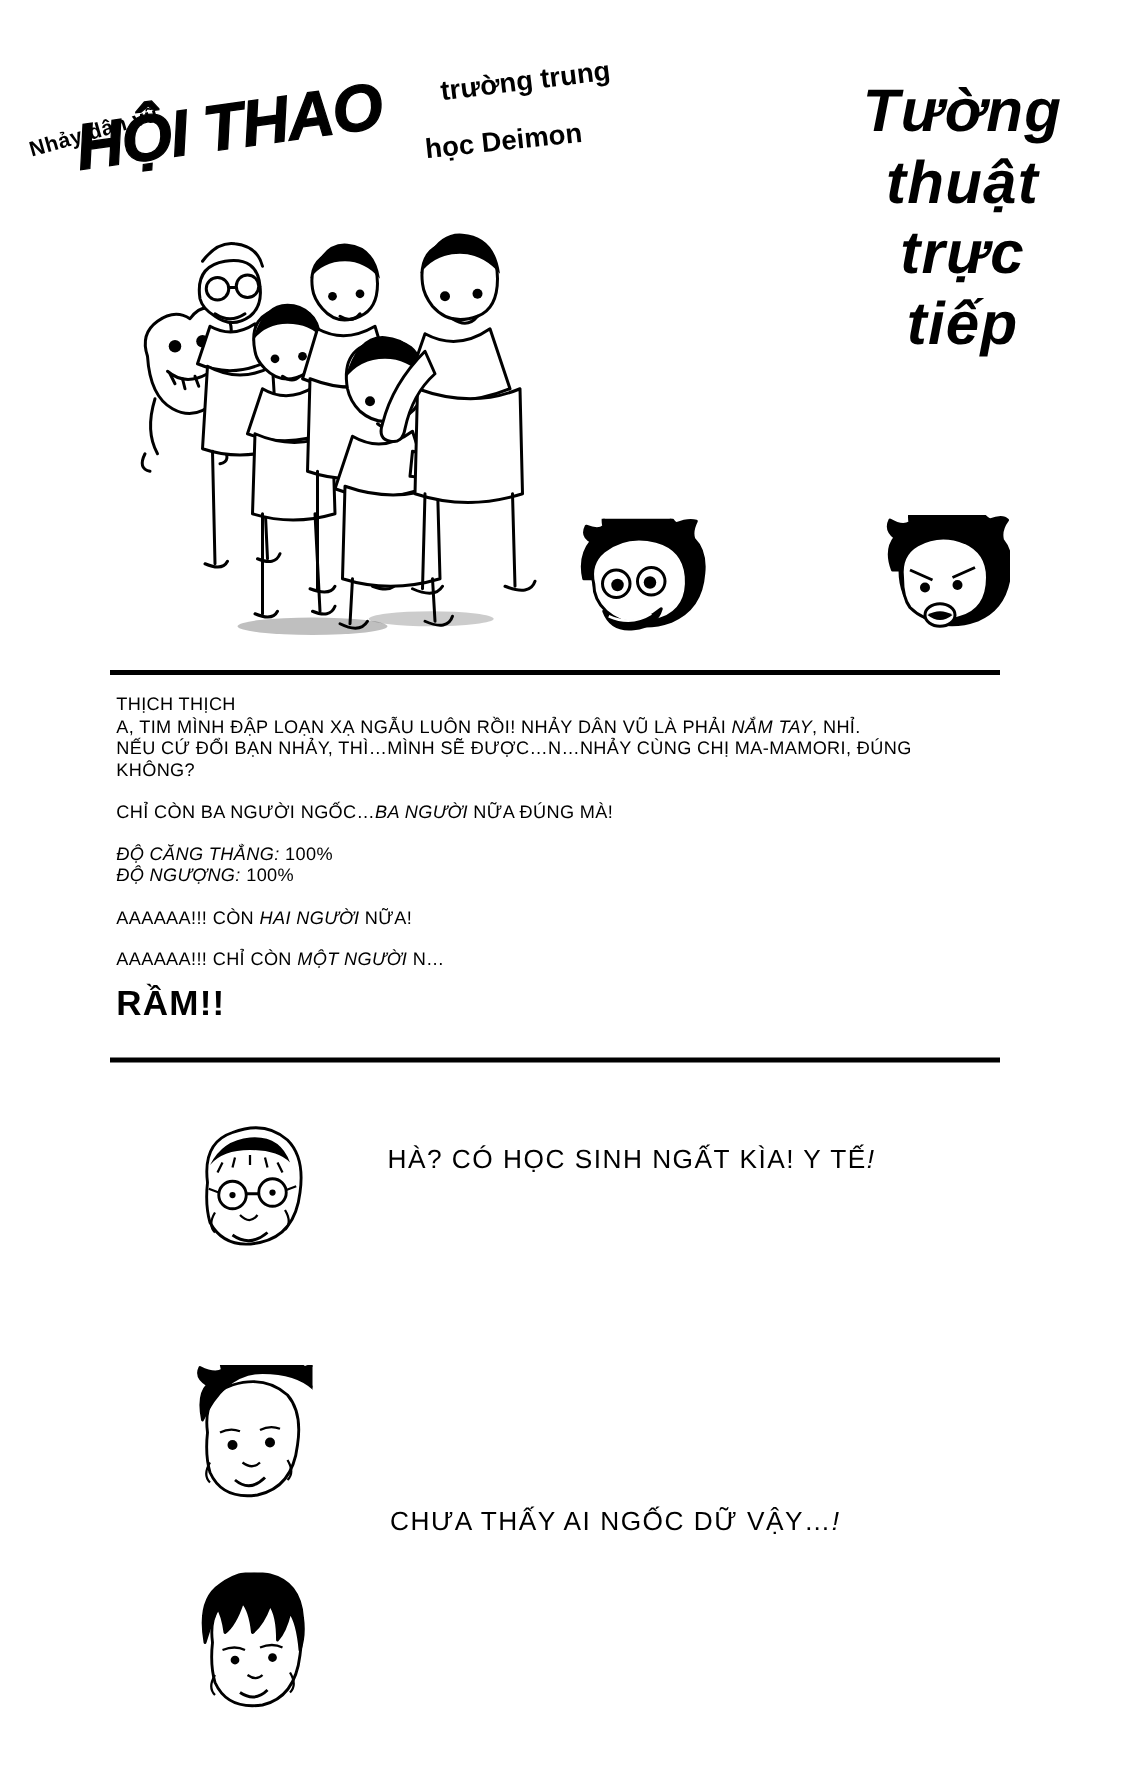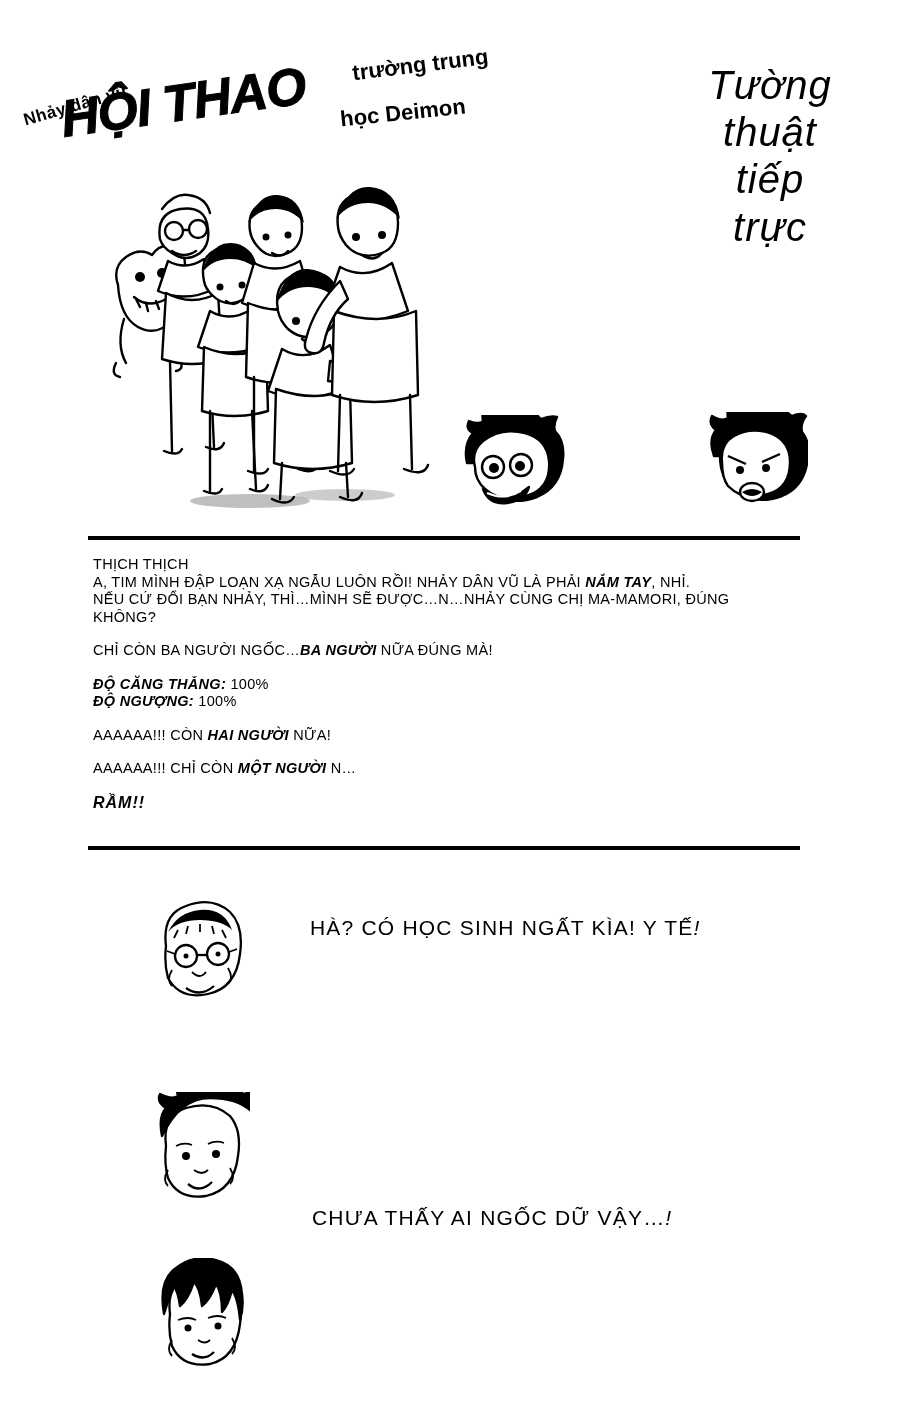--- a/index.html
+++ b/index.html
@@ -12,61 +12,61 @@
             font-size:17px;font-weight:bold;letter-spacing:.5px;}
   .t-big{position:absolute;left:60px;top:72px;transform:rotate(-8deg);
          font-size:52px;font-weight:bold;font-style:italic;letter-spacing:-1px;
          -webkit-text-stroke:1px #000;}
   .t-small2{position:absolute;left:352px;top:52px;transform:rotate(-7deg);
             font-size:22px;font-weight:bold;}
   .t-small3{position:absolute;left:340px;top:100px;transform:rotate(-6deg);
             font-size:22px;font-weight:bold;}
 
   .live-title{position:absolute;left:655px;top:62px;width:230px;text-align:center;
-              font-size:40px;font-weight:normal;line-height:1.18;letter-spacing:1px;}
+              font-size:48px;font-weight:bold;line-height:1.18;letter-spacing:1px;}
   .live-title div{font-style:italic;}
 
   
   .illus{position:absolute;left:100px;top:165px;width:340px;height:355px;}
   .illus svg{display:block;}
 
   
   .face{position:absolute;}
   .face svg{display:block;}
 
   
   .hrule{position:absolute;background:#000;height:4px;left:88px;width:712px;}
 
   
   .narration{position:absolute;left:93px;top:556px;width:700px;
              font-size:14.5px;line-height:17.5px;letter-spacing:.3px;}
   .narration p{margin:0 0 0 0;}
   .gap{height:16px;}
-  .narration b{font-weight:bold;font-style:italic;}
-  .ram{font-size:16px;font-weight:bold;font-style:italic;letter-spacing:1px;}
+  .narration b{font-weight:normal;font-style:italic;}
+  .ram{font-size:28px;font-weight:bold;letter-spacing:1px;}
 
   
   .dialog{position:absolute;font-size:21px;letter-spacing:1.2px;}
   .dialog i{font-style:italic;}
 </style>
 </head>
 <body>
 
 <div class="title-block">
   <div class="t-small1">Nhảy dân vũ</div>
   <div class="t-big">HỘI THAO</div>
   <div class="t-small2">trường trung</div>
   <div class="t-small3">học Deimon</div>
 </div>
 
 <div class="live-title">
   <div>Tường</div>
   <div>thuật</div>
+  <div>trực</div>
   <div>tiếp</div>
-  <div>trực</div>
 </div>
 
 <div class="illus">
 <svg width="340" height="355" viewBox="0 0 340 355" fill="none" stroke="#000" stroke-width="2.4" stroke-linecap="round" stroke-linejoin="round">
 
   <ellipse cx="150" cy="336" rx="60" ry="7" fill="#000" stroke="none" opacity="0.25"></ellipse>
   <ellipse cx="245" cy="330" rx="50" ry="6" fill="#000" stroke="none" opacity="0.2"></ellipse>
 
   <path d="M18 120 q-6 -18 8 -28 q14 -10 26 -2 q10 -14 24 -6 q12 7 8 22 l-4 16 q4 22 -8 34 q-16 16 -34 6 q-18 -10 -20 -42z" fill="#fff"></path>
   <circle cx="40" cy="112" r="5" fill="#000" stroke="none"></circle>

